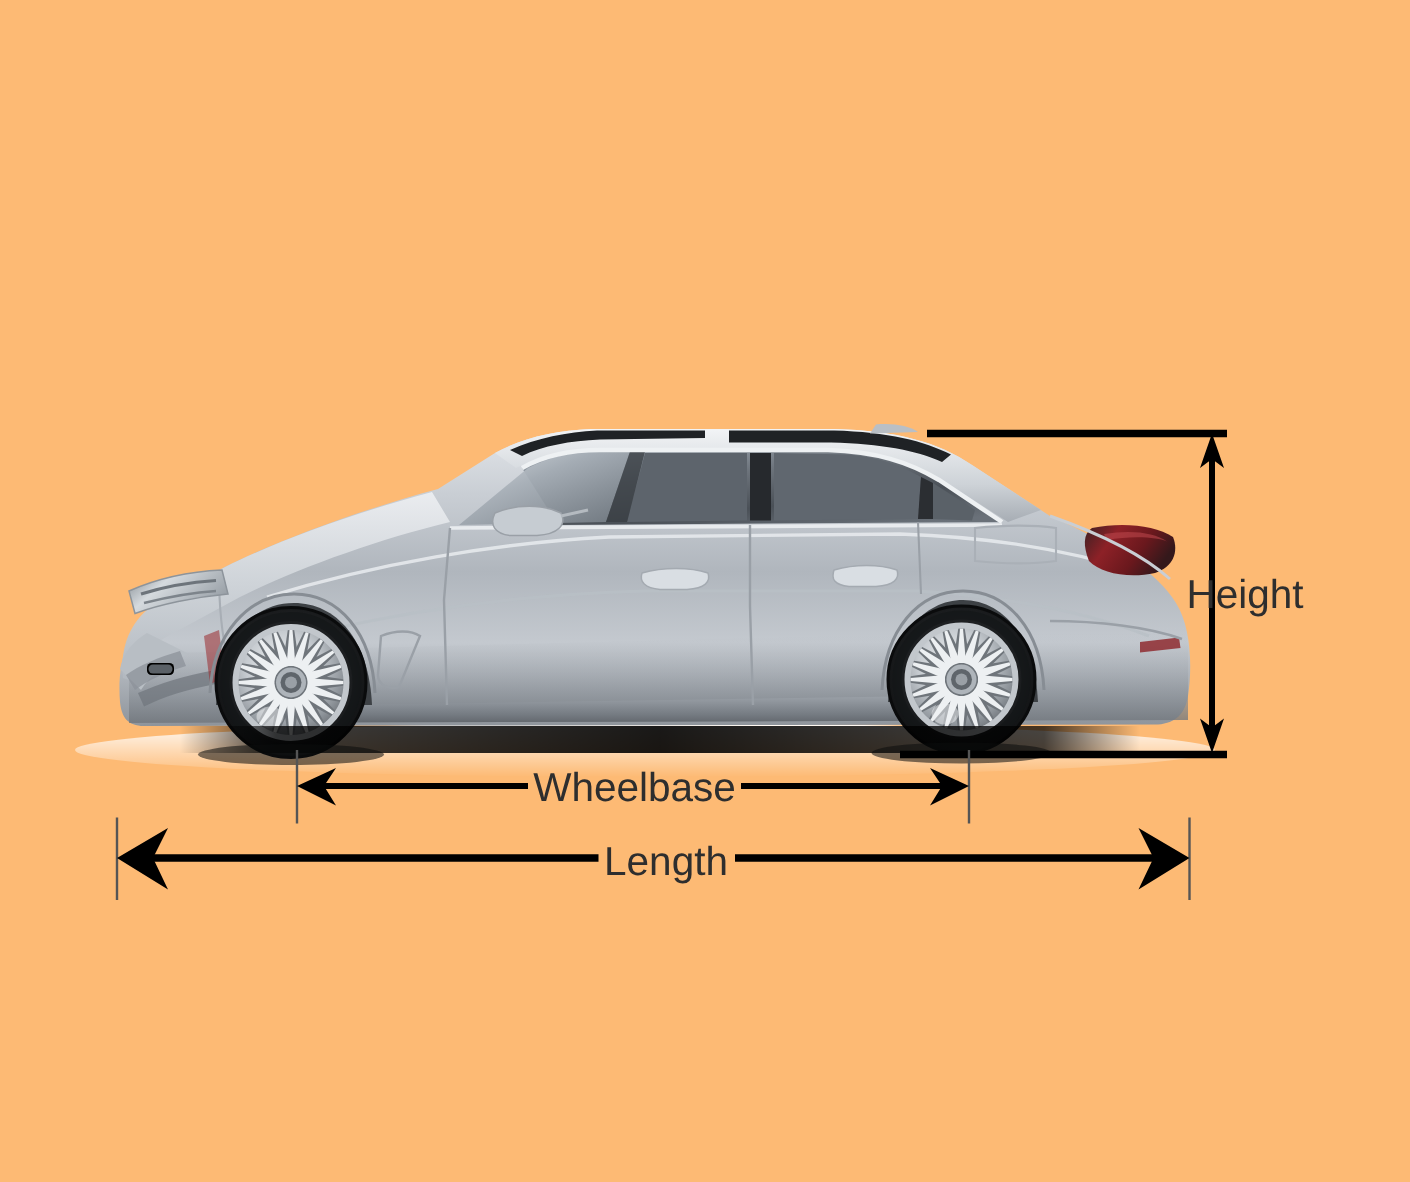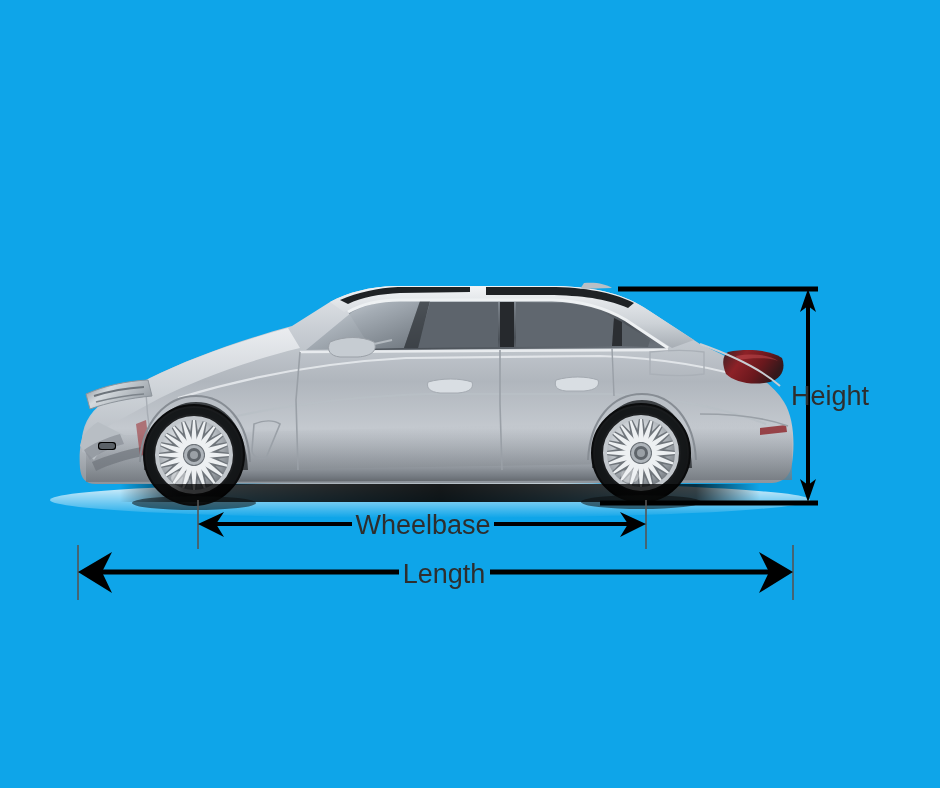--- a/index.html
+++ b/index.html
@@ -7,21 +7,21 @@
     padding: 0;
     background: #ffffff;
   }
   body {
     font-family: "Liberation Sans", sans-serif;
   }
   #page {
     position: relative;
     width: 940px;
     height: 788px;
-    background: #0ea5e9;
+    background: #fdba74;
     overflow: hidden;
   }
   #diagram {
     position: absolute;
     left: 0;
     top: 0;
     width: 940px;
     height: 788px;
     display: block;
   }

